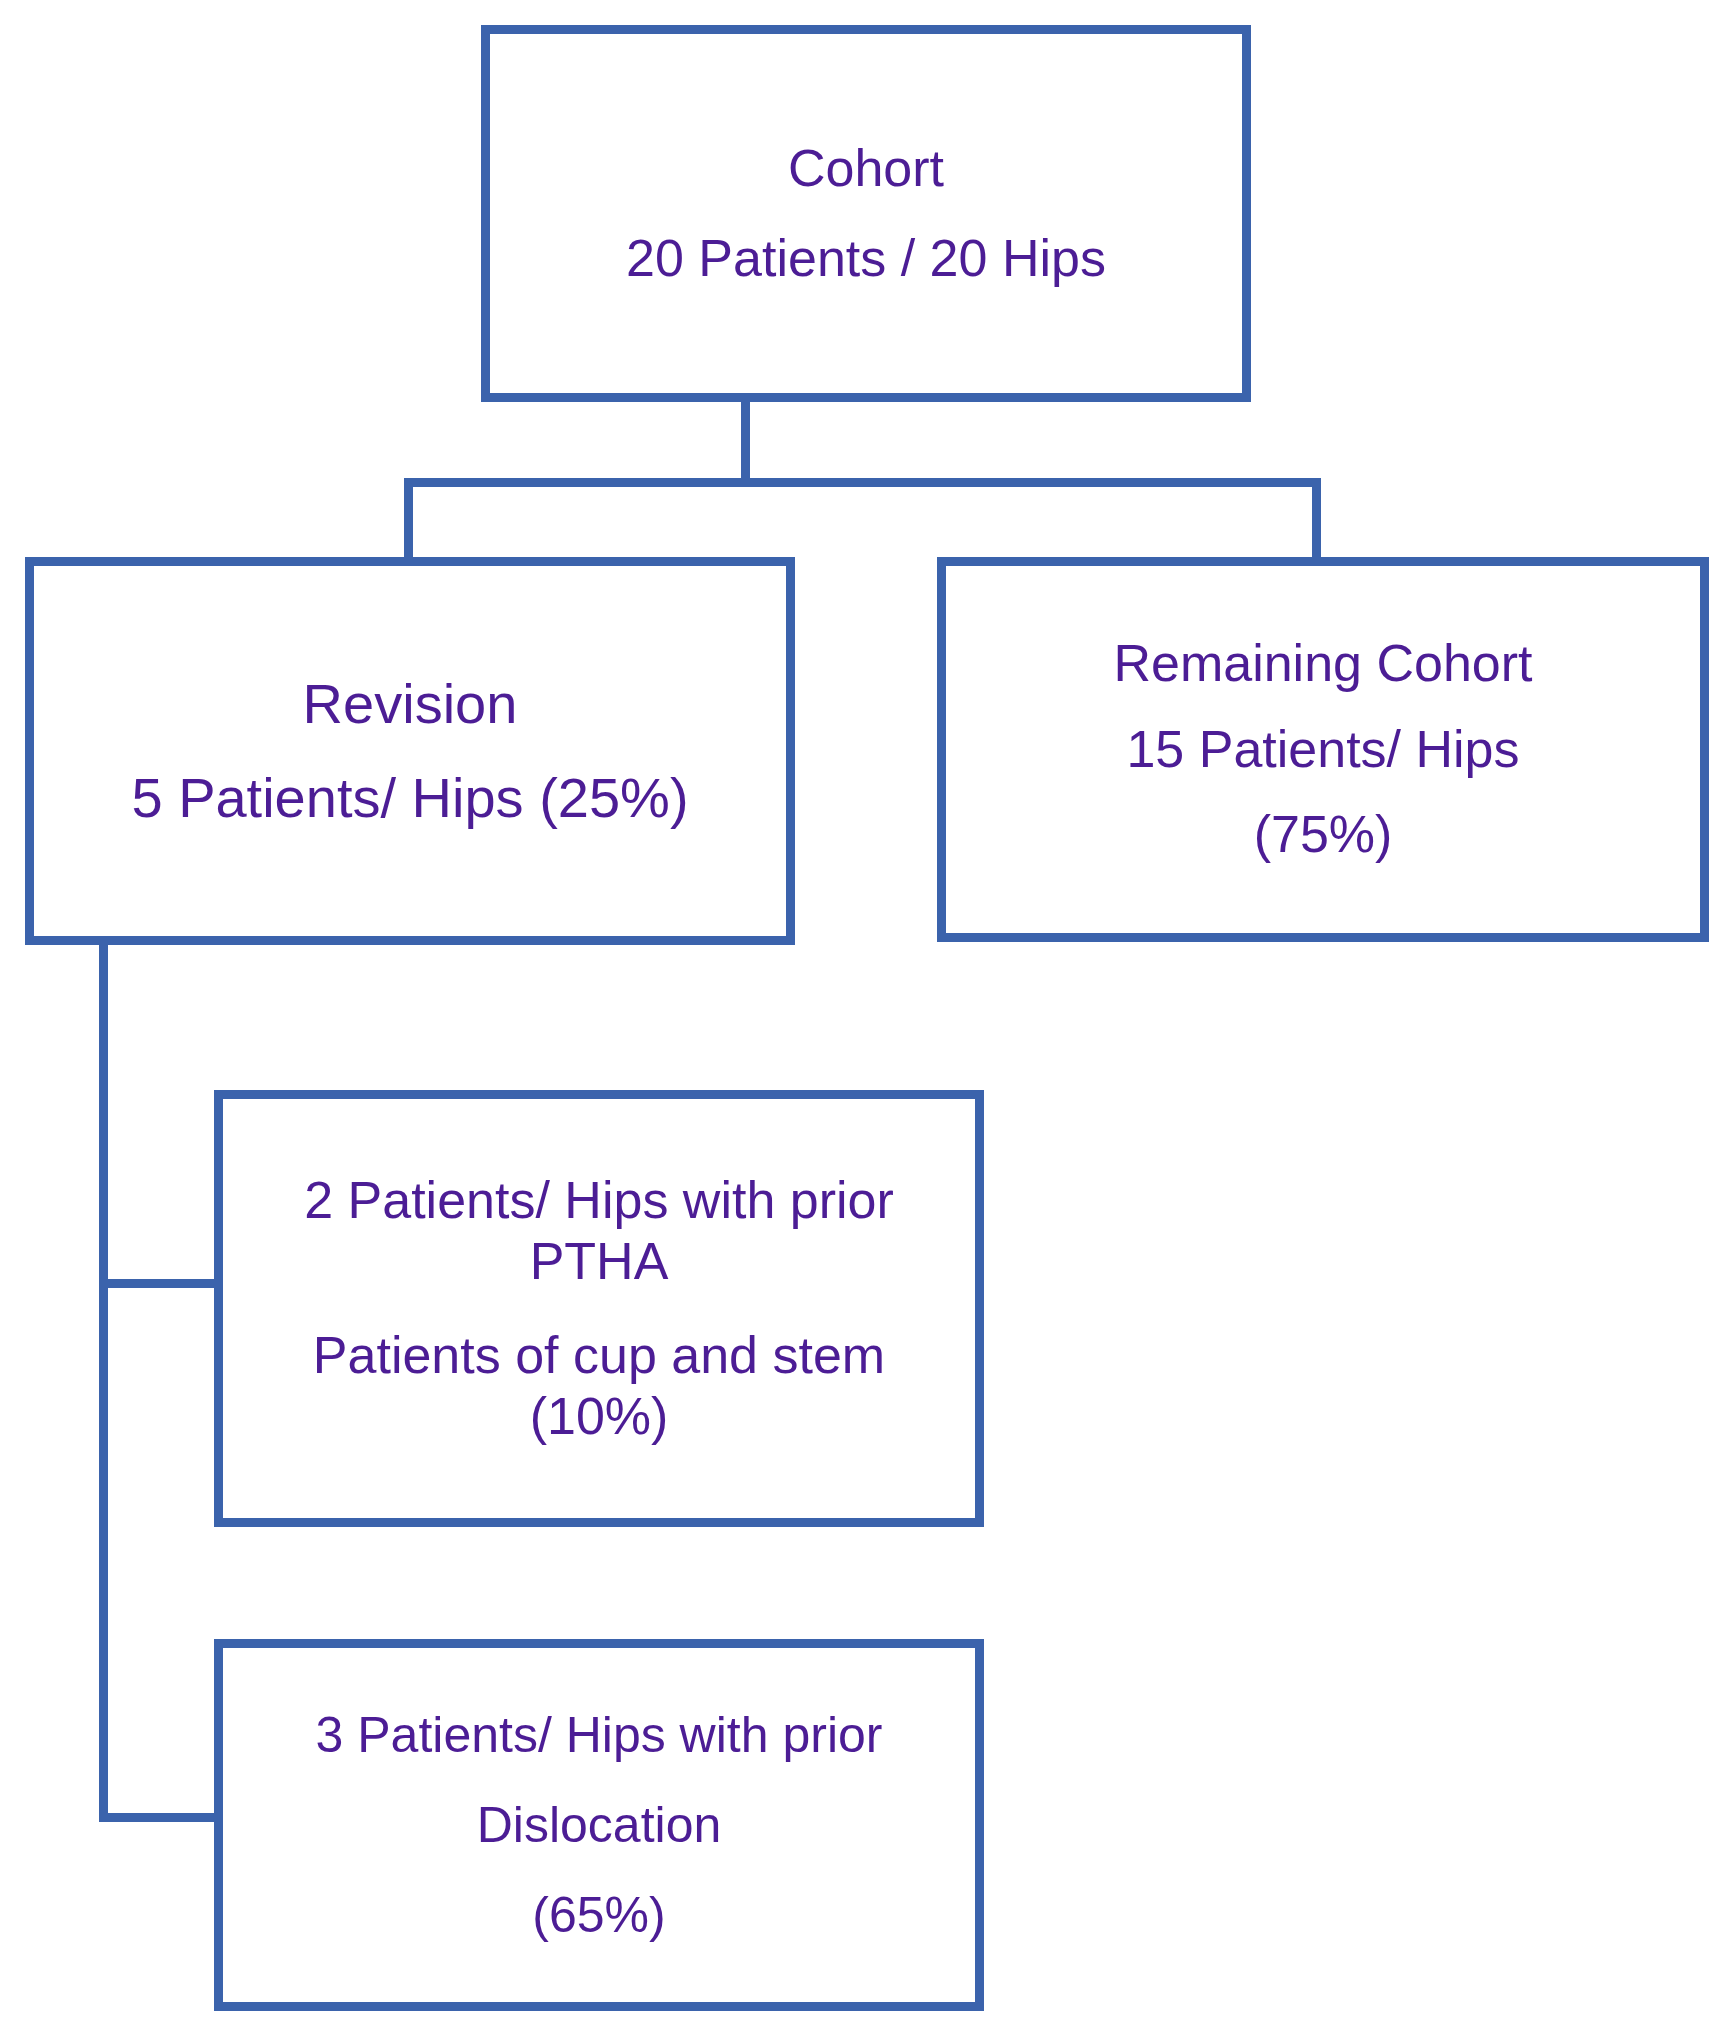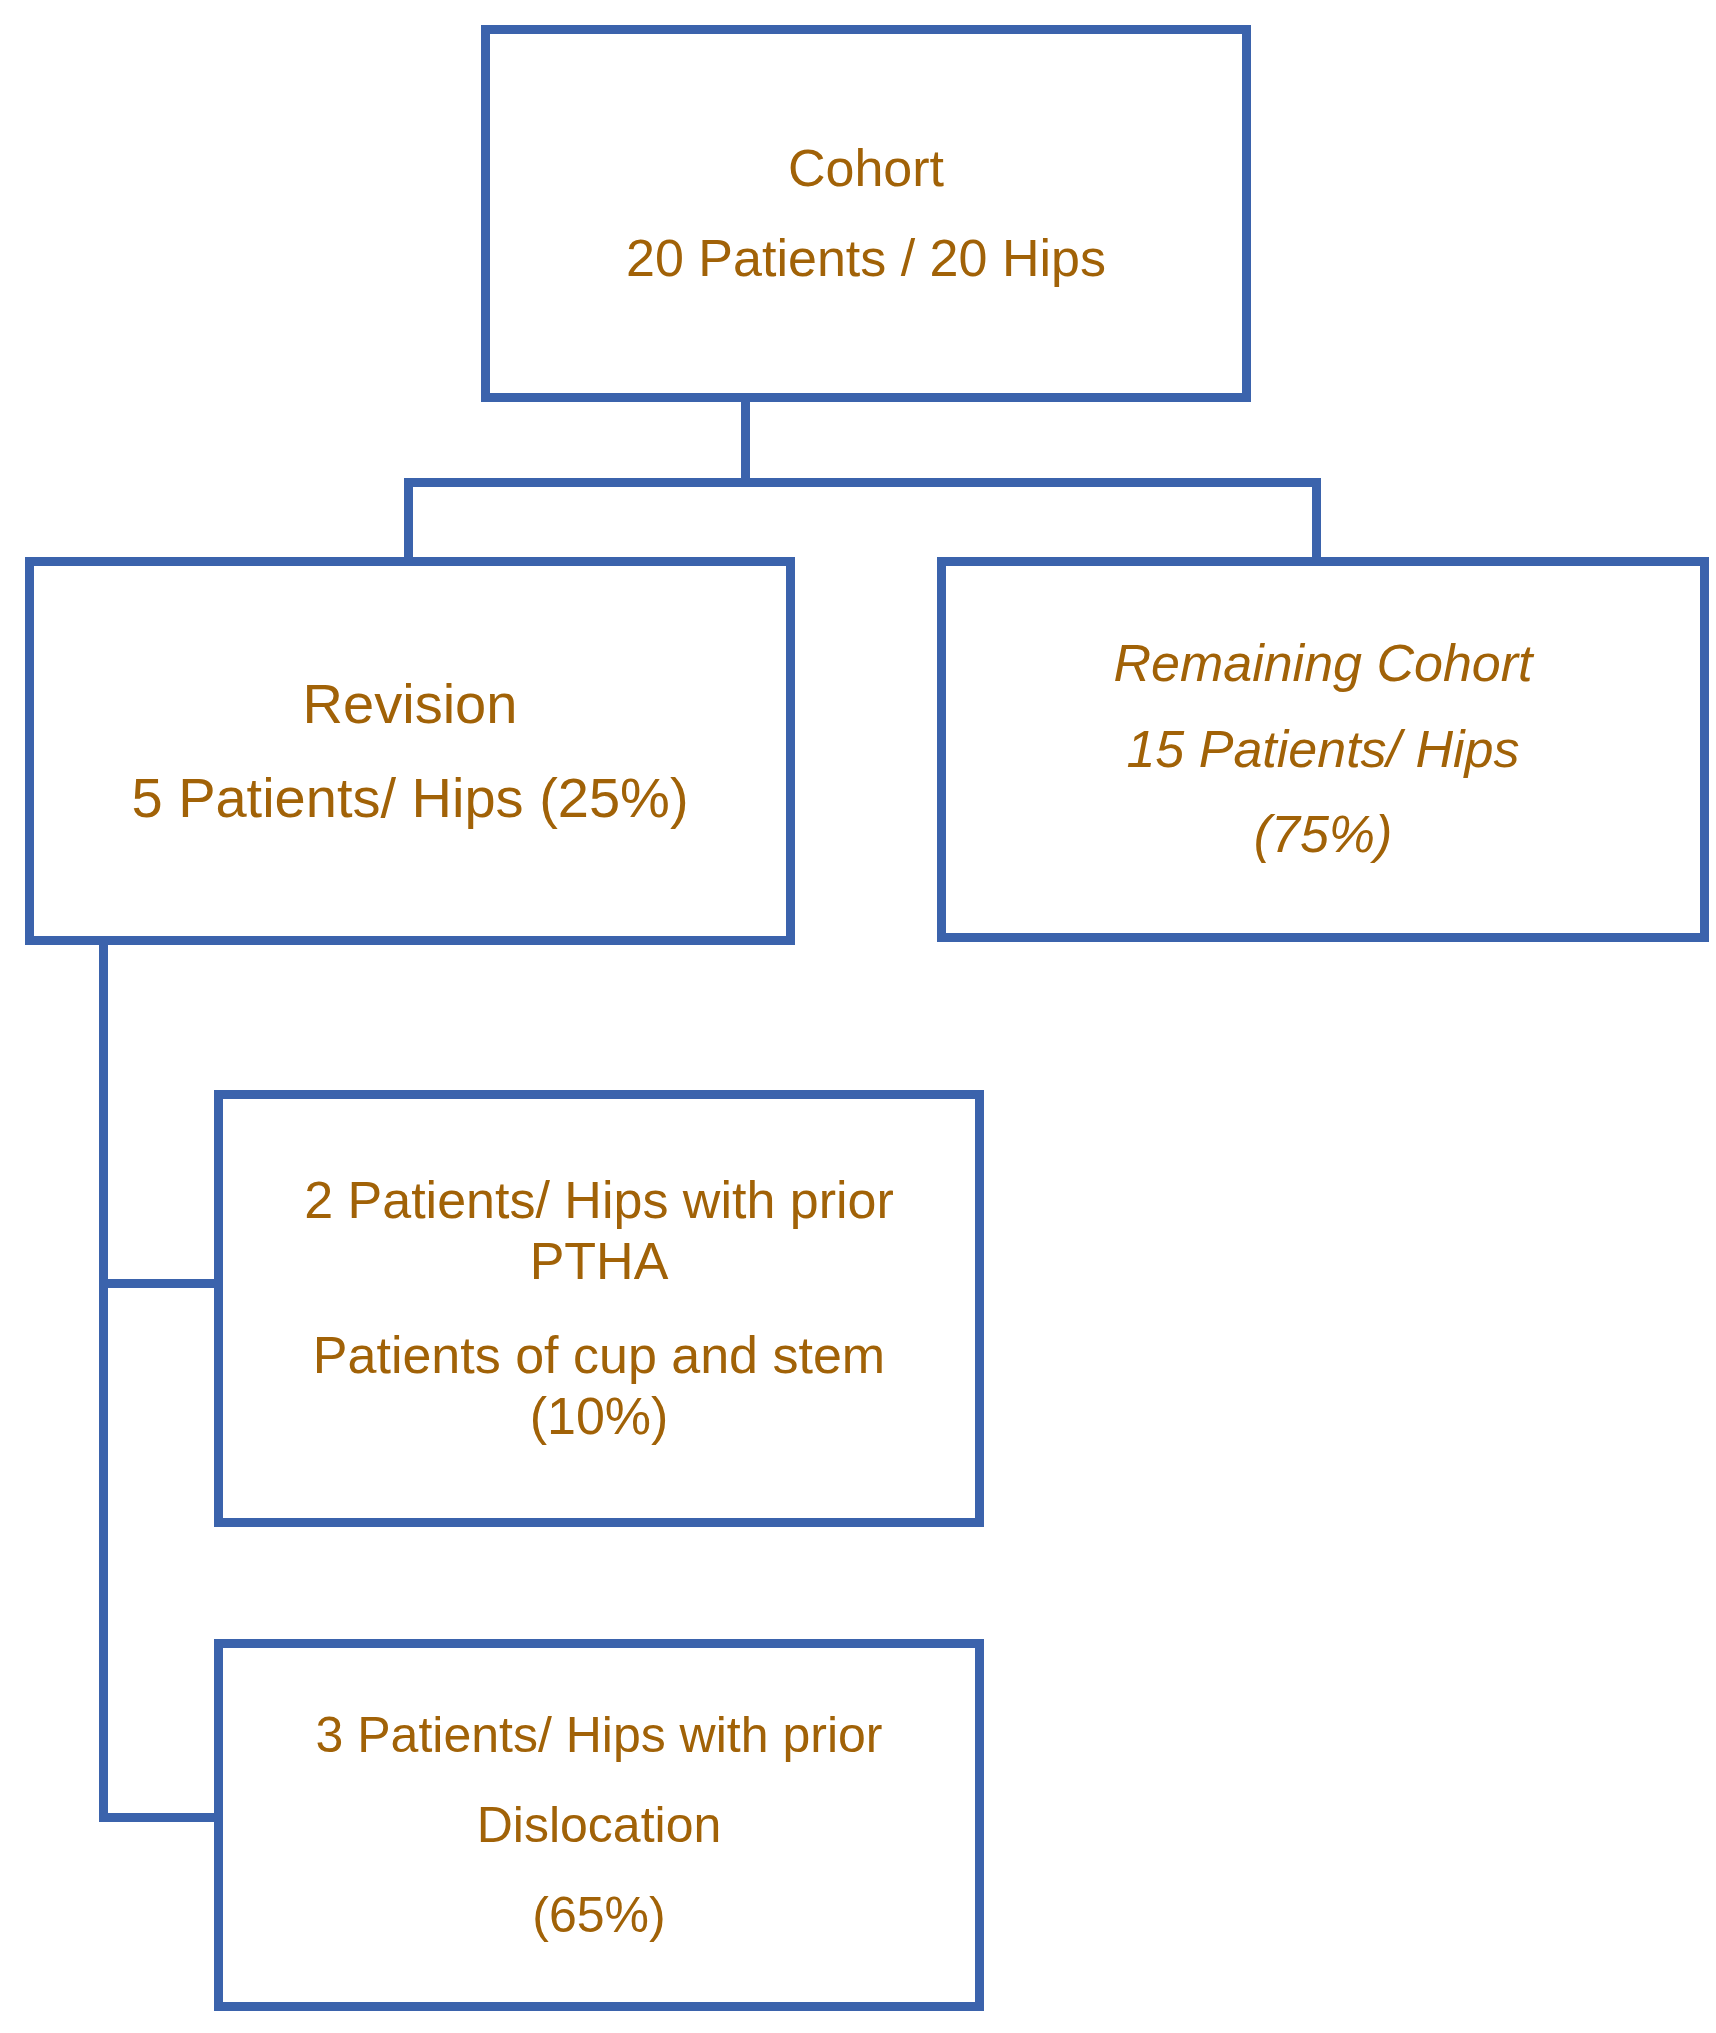--- a/index.html
+++ b/index.html
@@ -19,21 +19,21 @@
   }
   .node-box {
     position: absolute;
     box-sizing: border-box;
     background: #ffffff;
     display: flex;
     flex-direction: column;
     align-items: center;
     justify-content: center;
     text-align: center;
-    color: #a16207;
+    color: #4c1d95;
   }
   .node-line {
     display: block;
     width: 100%;
     line-height: 1.18;
     white-space: nowrap;
   }
   .gap-line {
     height: 0.62em;
   }
@@ -51,21 +51,21 @@
     border: 9px solid #3B63AC;
     font-size: 56px;
   }
   #node-revision .node-line { margin: 14px 0; }
 
   #node-remaining {
     left: 937px; top: 557px; width: 772px; height: 385px;
     border: 9px solid #3B63AC;
     font-size: 52px;
   }
-  #node-remaining .node-line { margin: 12px 0; font-style: italic; }
+  #node-remaining .node-line { margin: 12px 0; }
 
   #node-ptha {
     left: 214px; top: 1090px; width: 770px; height: 437px;
     border: 9px solid #3B63AC;
     font-size: 52px;
   }
   #node-rtha {
     left: 214px; top: 1639px; width: 770px; height: 372px;
     border: 9px solid #3B63AC;
     font-size: 50px;

